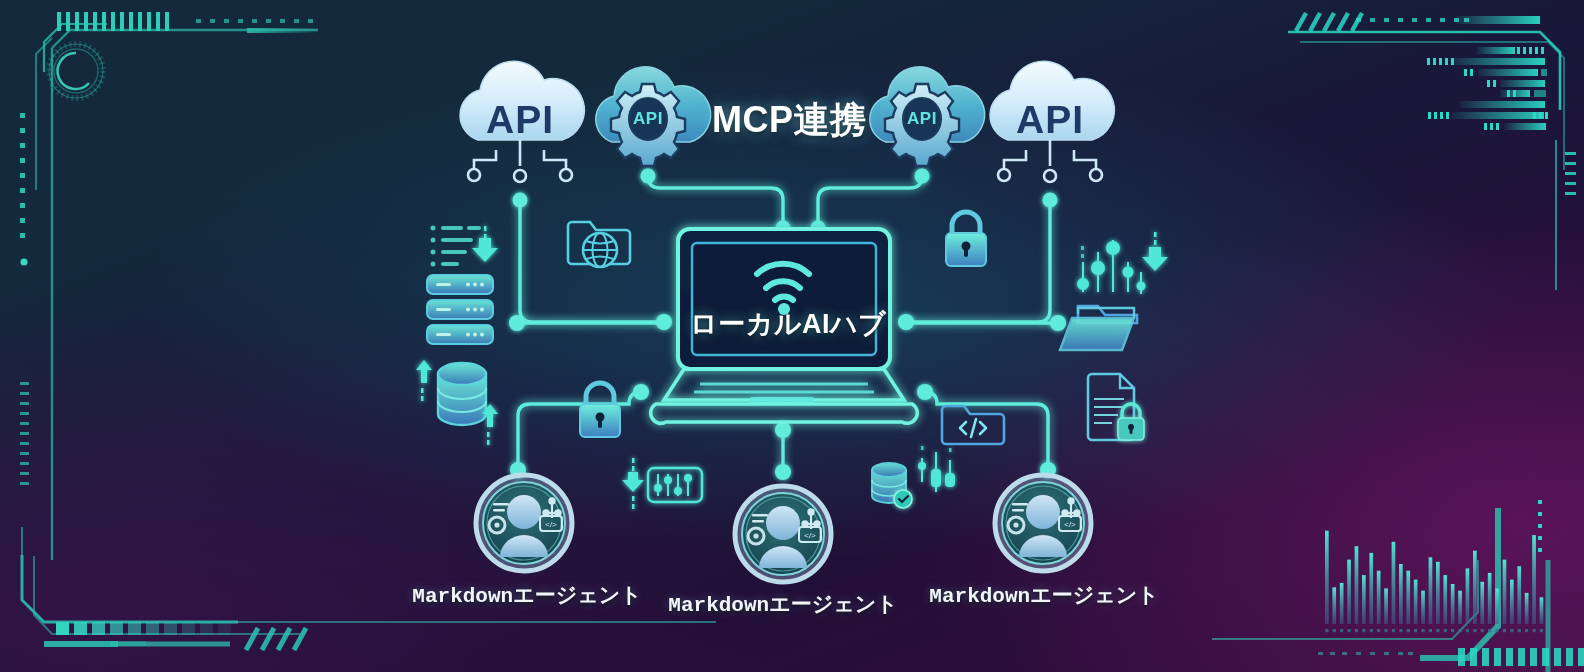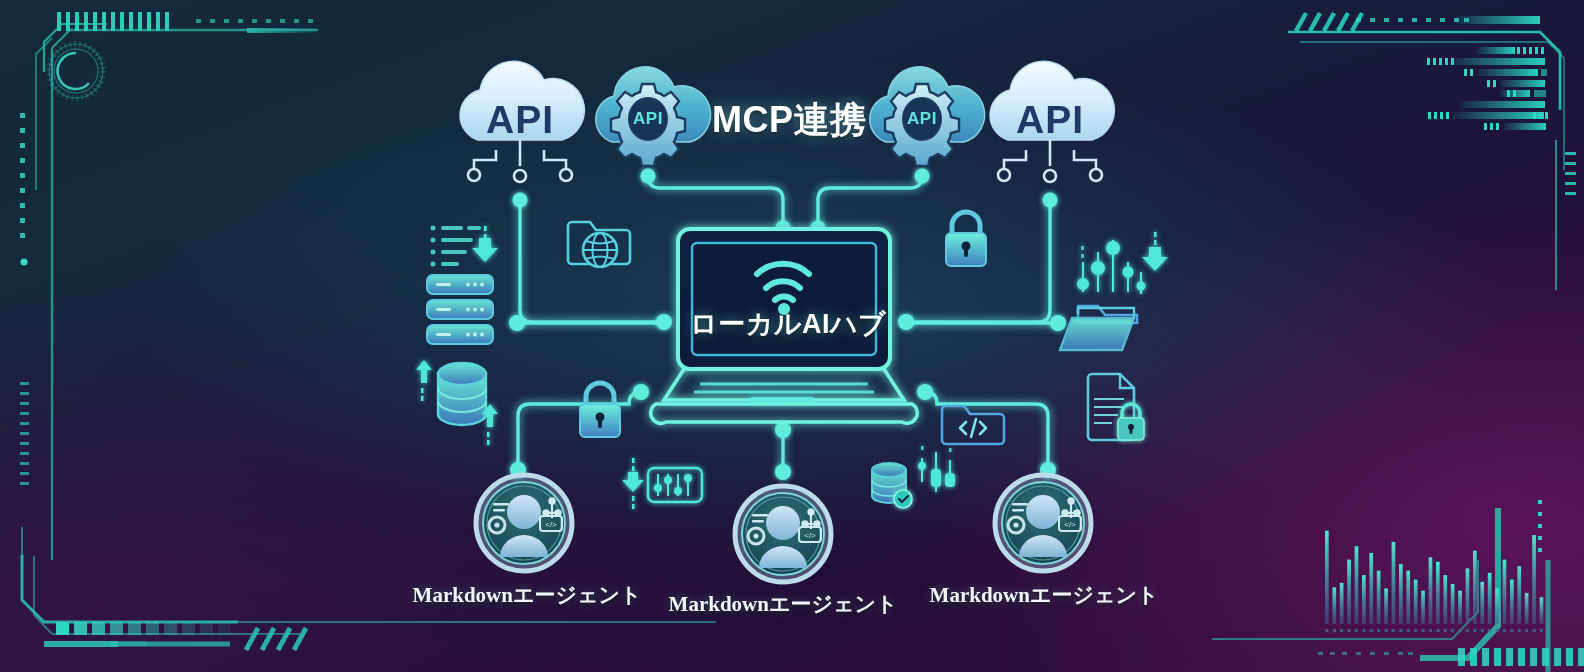--- a/index.html
+++ b/index.html
@@ -29,21 +29,21 @@
     letter-spacing:0.5px;
     text-shadow:0 0 14px rgba(120,220,235,.55), 0 2px 5px rgba(0,0,0,.75);
   }
   #hub-label {
     left:690px; top:306px;
     font-size:27px; font-weight:bold;
     letter-spacing:0.5px;
     text-shadow:0 0 12px rgba(110,240,230,.6), 0 2px 4px rgba(0,0,0,.8);
   }
   .agent-label {
-    font-family:Liberation Serif, serif;
+    font-family:Liberation Mono, monospace;
     font-size:21px; font-weight:bold;
     color:#f2f6fb;
     text-shadow:0 0 10px rgba(140,220,240,.35), 0 2px 4px rgba(0,0,0,.85);
     transform:translateX(-50%);
   }
   .api-cloud-text {
     font-size:39px; font-weight:bold;
     color:#1f3a66;
     transform:translate(-50%,-50%);
     letter-spacing:1px;

